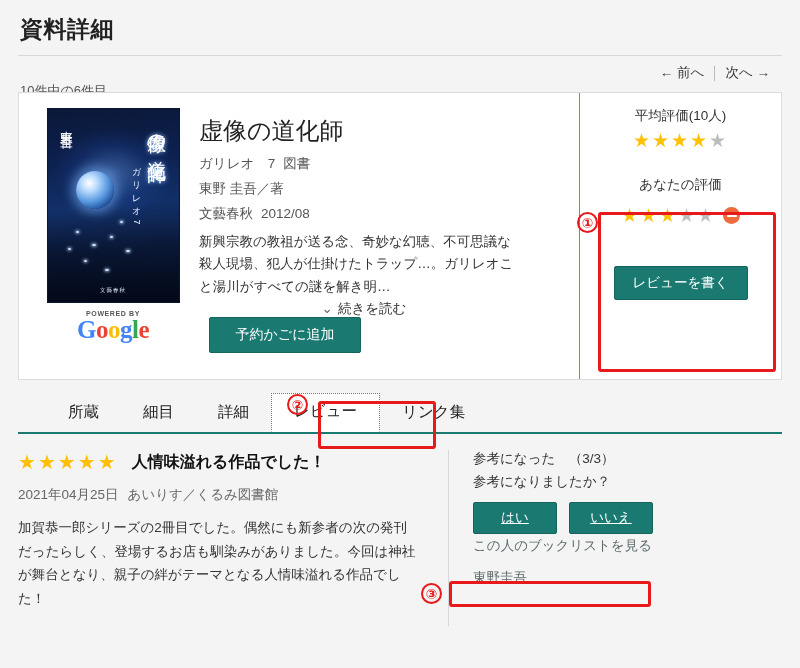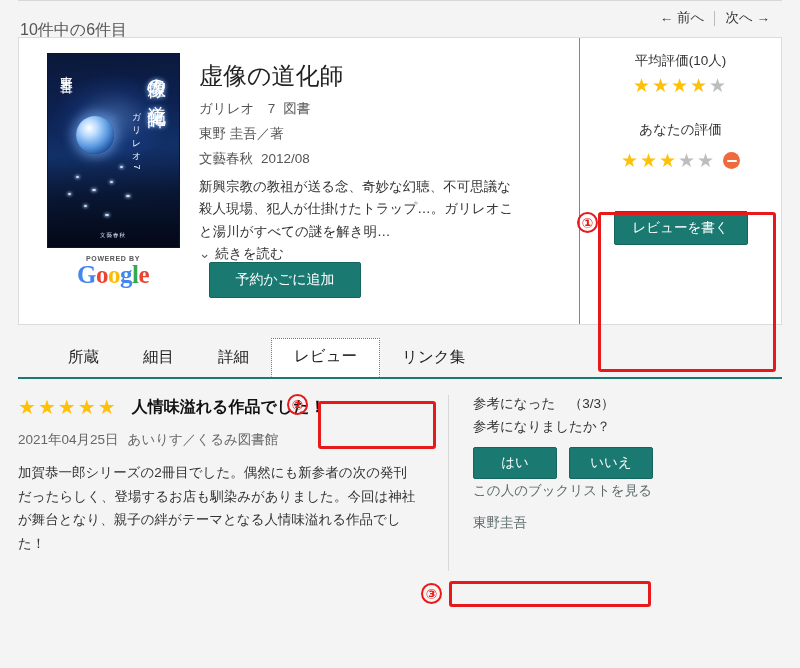--- a/index.html
+++ b/index.html
@@ -15,22 +15,22 @@
 
   
   .page-title {
     font-size: 23px; font-weight: bold; color: #222;
     padding: 14px 0 10px 20px; letter-spacing: .5px;
   }
   .title-rule { height: 1px; background: #d8d8d8; margin: 0 18px 0 18px; }
 
   .subbar { position: relative; height: 36px; margin: 0 18px; }
   .count-text {
-    position: absolute; left: 2px; top: 19px;
-    font-size: 16px; color: #555;
+    position: absolute; left: 2px; top: 26px;
+    font-size: 13px; color: #555;
   }
   .pager {
     position: absolute; right: 2px; top: 8px;
     font-size: 13.5px; color: #333; display: flex; align-items: center;
   }
   .pager a { color: #333; text-decoration: none; padding: 0 10px; }
   .pager .sep { width: 1px; height: 15px; background: #bbb; }
 
   
   .card {
@@ -97,21 +97,21 @@
     font-size: 25px; font-weight: bold; line-height: 1; letter-spacing: -.5px;
   }
   .g1{color:#4285F4;} .g2{color:#EA4335;} .g3{color:#FBBC05;} .g4{color:#4285F4;} .g5{color:#34A853;} .g6{color:#EA4335;}
 
   
   .meta { padding: 8px 14px 0 4px; flex: 1; }
   .book-title { font-size: 24px; color: #222; font-weight: normal; margin-bottom: 8px; }
   .meta-line { font-size: 13.5px; color: #555; margin-bottom: 7px; }
   .meta-line .gap { display: inline-block; width: 8px; }
   .desc { font-size: 13.5px; color: #333; line-height: 1.65; width: 318px; margin-top: 8px; }
-  .more { text-align: left; width: 330px; margin-top: 2px; font-size: 13.5px; color: #333; }
+  .more { text-align: center; width: 330px; margin-top: 2px; font-size: 13.5px; color: #333; }
   .more .chev { color: #666; margin-right: 5px; }
 
   .btn-row { position: absolute; left: 190px; bottom: 26px; display: flex; gap: 40px; }
   .btn {
     background: #1a7a72; color: #fff; border: 1px solid #16645e;
     font-size: 14px; padding: 8px 0; width: 152px; text-align: center;
     border-radius: 2px; cursor: pointer;
   }
   .btn.small { width: 136px; }
 
@@ -168,40 +168,41 @@
   .review-right {
     width: 330px; border-left: 1px solid #d8d8d8; padding-left: 24px; margin-left: 10px;
     position: relative; min-height: 176px;
   }
   .helpful { font-size: 13.5px; color: #333; }
   .helpful2 { font-size: 13.5px; color: #333; margin-top: 5px; }
   .yn-row { display: flex; gap: 12px; margin-top: 11px; }
   .yn-btn {
     background: #1a7a72; color: #fff; border: 1px solid #16645e;
     font-size: 13.5px; padding: 6px 0; width: 84px; text-align: center;
-    border-radius: 2px; cursor: pointer;
+    border-radius: 2px; cursor: pointer; text-decoration: underline;
   }
   .rlink { font-size: 13.5px; color: #5d6b6b; margin-top: 10px; cursor: pointer; }
   .rlink.tight { margin-top: 3px; }
   .rlink.report { margin-top: 14px; }
 
   
   .ann-box { position: absolute; border: 3px solid #e8191a; border-radius: 3px; pointer-events: none; z-index: 20; }
   .ann-num {
     position: absolute; width: 21px; height: 21px; border: 2px solid #e8191a;
     border-radius: 50%; color: #e8191a; font-size: 14px; font-weight: bold;
     text-align: center; line-height: 18px; z-index: 21; pointer-events: none;
     background: transparent;
   }
 </style>
 </head>
 <body>
 
 <div id="page">
 
+  <div class="page-title">資料詳細</div>
   <div class="title-rule"></div>
 
   <div class="subbar">
     <div class="count-text">10件中の6件目</div>
     <div class="pager">
       <a href="#">← 前へ</a>
       <span class="sep"></span>
       <a href="#">次へ →</a>
     </div>
   </div>

